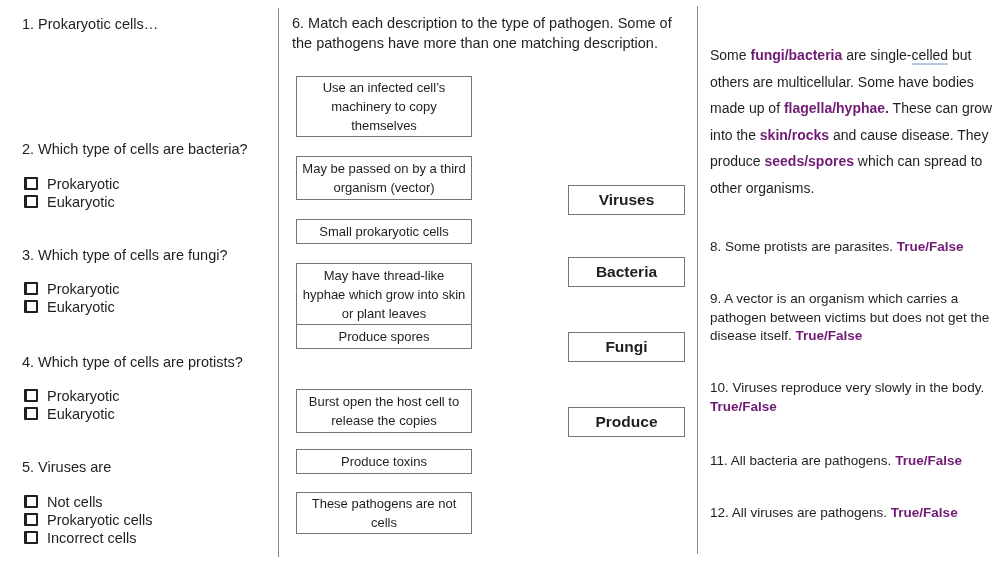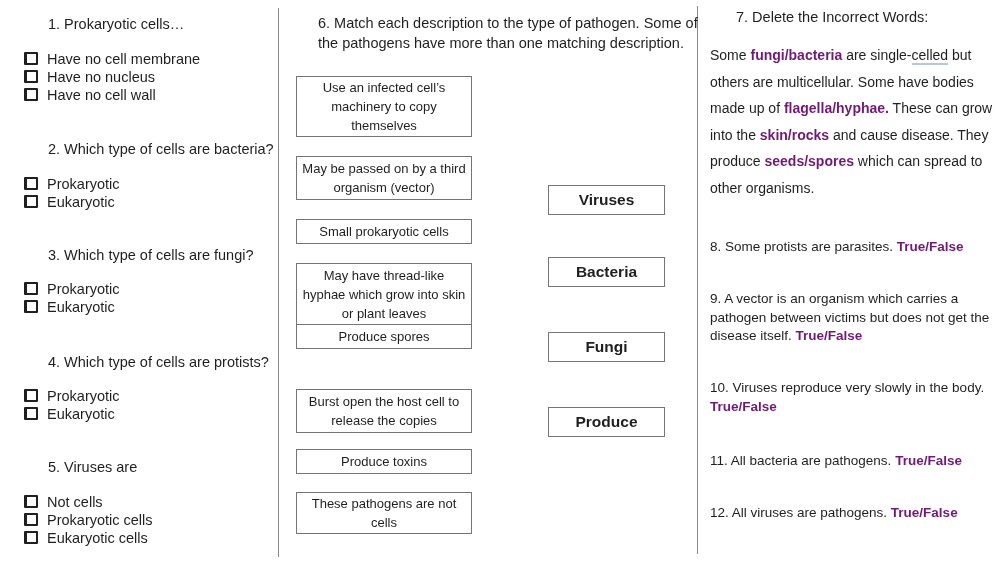--- a/index.html
+++ b/index.html
@@ -15,21 +15,20 @@
   .divider {
     position: absolute;
     width: 1px;
     background: #8a8a8a;
   }
   .qtitle {
     position: absolute;
     font-size: 14.5px;
     line-height: 19.5px;
     color: #1f1f1f;
-    margin-left: 26px;
   }
   .opts { position: absolute; }
   .opt {
     display: flex;
     align-items: center;
     height: 15px;
     margin-bottom: 3px;
   }
   .cb {
     display: inline-block;
@@ -53,21 +52,21 @@
     align-items: center;
     justify-content: center;
     text-align: center;
     font-size: 13px;
     line-height: 19px;
     padding: 2px 4px;
     background: #ffffff;
   }
   .pbox {
     position: absolute;
-    left: 548px;
+    left: 568px;
     width: 117px;
     height: 30px;
     border: 1px solid #757575;
     box-sizing: border-box;
     display: flex;
     align-items: center;
     justify-content: center;
     font-weight: bold;
     font-size: 15.5px;
     background: #ffffff;
@@ -94,34 +93,20 @@
 </style>
 </head>
 <body>
 
 <div class="page">
 
   <div class="divider" style="left:278px; top:8px; height:549px"></div>
   <div class="divider" style="left:697px; top:6px; height:548px"></div>
 
   <div class="qtitle" style="left:22px; top:15px">1. Prokaryotic cells…</div>
-  <div class="opts" style="left:24px; top:51px">
-    <div class="opt">
-      <span class="cb"></span>
-      <span class="olabel">Have no cell membrane</span>
-    </div>
-    <div class="opt">
-      <span class="cb"></span>
-      <span class="olabel">Have no nucleus</span>
-    </div>
-    <div class="opt">
-      <span class="cb"></span>
-      <span class="olabel">Have no cell wall</span>
-    </div>
-  </div>
 
   <div class="qtitle" style="left:22px; top:140px">2. Which type of cells are bacteria?</div>
   <div class="opts" style="left:24px; top:176px">
     <div class="opt">
       <span class="cb"></span>
       <span class="olabel">Prokaryotic</span>
     </div>
     <div class="opt">
       <span class="cb"></span>
       <span class="olabel">Eukaryotic</span>
@@ -157,41 +142,40 @@
     <div class="opt">
       <span class="cb"></span>
       <span class="olabel">Not cells</span>
     </div>
     <div class="opt">
       <span class="cb"></span>
       <span class="olabel">Prokaryotic cells</span>
     </div>
     <div class="opt">
       <span class="cb"></span>
-      <span class="olabel">Eukaryotic cells</span>
+      <span class="olabel">Incorrect cells</span>
     </div>
   </div>
 
   <div class="qtitle" style="left:292px; top:14px; width:400px">6. Match each description to the type of pathogen. Some of the pathogens have more than one matching description.</div>
 
   <div class="dbox" style="top:76px;  height:61px">Use an infected cell’s machinery to copy themselves</div>
   <div class="dbox" style="top:219px; height:25px">Small prokaryotic cells</div>
   <div class="dbox" style="top:156px; height:44px">May be passed on by a third organism (vector)</div>
   <div class="dbox" style="top:263px; height:63px">May have thread-like hyphae which grow into skin or plant leaves</div>
   <div class="dbox" style="top:324px; height:25px">Produce spores</div>
   <div class="dbox" style="top:389px; height:44px">Burst open the host cell to release the copies</div>
   <div class="dbox" style="top:449px; height:25px">Produce toxins</div>
   <div class="dbox" style="top:492px; height:42px">These pathogens are not cells</div>
 
   <div class="pbox" style="top:185px">Viruses</div>
   <div class="pbox" style="top:257px">Bacteria</div>
   <div class="pbox" style="top:332px">Fungi</div>
   <div class="pbox" style="top:407px">Produce</div>
 
-  <div class="qtitle" style="left:710px; top:8px">7. Delete the Incorrect Words:</div>
 
   <p class="para7"><span>Some </span><b>fungi/bacteria</b><span> are single-</span><span class="spell">celled</span><span> but others are multicellular. Some have bodies made up of </span><b>flagella/hyphae.</b><span> These can grow into the </span><b>skin/rocks</b><span> and cause disease. They produce </span><b>seeds/spores</b><span> which can spread to other organisms.</span></p>
 
   <p class="tfq" style="top:238px"><span>8. Some protists are parasites. </span><b>True/False</b></p>
 
   <p class="tfq" style="top:290px"><span>9. A vector is an organism which carries a pathogen between victims but does not get the disease itself. </span><b>True/False</b></p>
 
   <p class="tfq" style="top:379px"><span>10. Viruses reproduce very slowly in the body.</span><b style="display:block">True/False</b></p>
 
   <p class="tfq" style="top:452px"><span>11. All bacteria are pathogens. </span><b>True/False</b></p>

